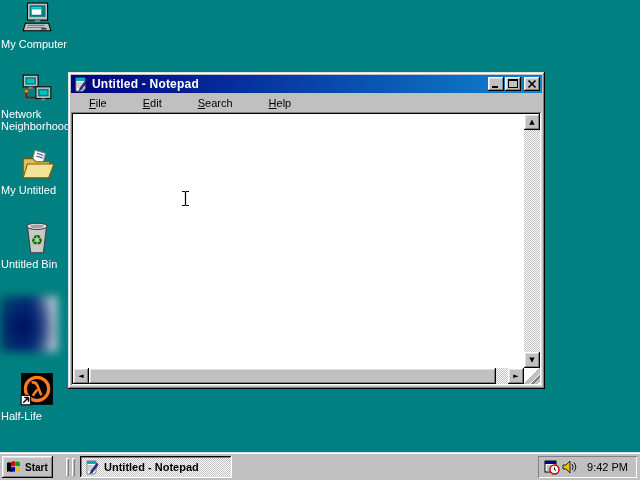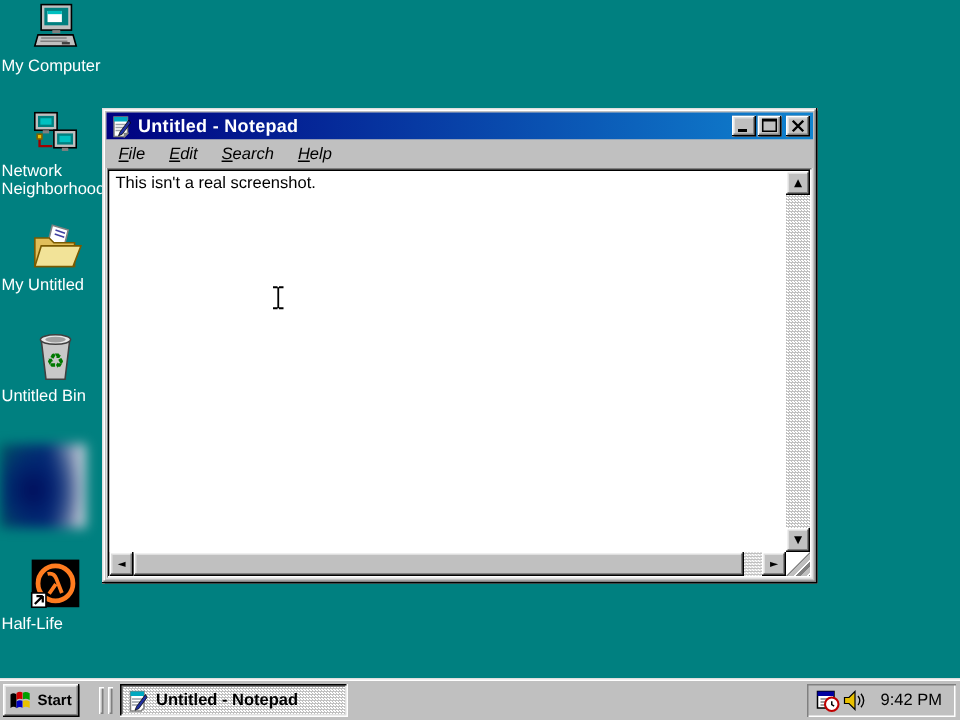--- a/index.html
+++ b/index.html
@@ -36,21 +36,21 @@
     background:linear-gradient(90deg,#000080,#1084d0);
     display:flex; align-items:center; padding-left:2px; }
   .titlebar .ttl { color:#fff; font-weight:bold; font-size:12px; margin-left:3px;
     letter-spacing:.2px; white-space:nowrap; }
   .tbtns { position:absolute; right:2px; top:2px; display:flex; }
   .tbtn { width:16px; height:14px; margin-left:1px; display:flex; align-items:center; justify-content:center; }
   .tbtn.close { margin-left:3px; }
 
   .menubar { position:absolute; left:3px; top:21px; right:3px; height:19px; background:#c0c0c0;
     display:flex; align-items:center; }
-  .menuitem { padding:2px 8px; color:#000;font-style:italic; }
+  .menuitem { padding:2px 18px; color:#000; }
 
   .client { position:absolute; left:3px; top:40px; width:471px; height:274px; }
   .textarea { position:absolute; left:2px; top:2px; width:451px; height:254px; background:#fff;
     padding:2px 0 0 4px; line-height:13px; color:#000; overflow:hidden; }
   .tline { white-space:nowrap; }
 
   .vscroll { position:absolute; right:2px; top:2px; width:16px; height:254px; }
   .hscroll { position:absolute; left:2px; bottom:2px; width:451px; height:16px; }
   .sbtn { position:absolute; width:16px; height:16px; display:flex; align-items:center; justify-content:center;
     font-family:"DejaVu Sans", sans-serif; font-size:7px; color:#000; }
@@ -181,21 +181,20 @@
 
     <div class="menubar">
       <span class="menuitem"><span style="text-decoration: underline;">F</span>ile</span>
       <span class="menuitem"><span style="text-decoration: underline;">E</span>dit</span>
       <span class="menuitem"><span style="text-decoration: underline;">S</span>earch</span>
       <span class="menuitem"><span style="text-decoration: underline;">H</span>elp</span>
     </div>
 
     <div class="client sunken">
       <div class="textarea">
-        <div class="tline">This isn't a real screenshot.</div>
       </div>
 
       <div class="vscroll">
         <div class="vtrack dither"></div>
         <div class="sbtn raised-btn up">▲</div>
         <div class="sbtn raised-btn down">▼</div>
       </div>
 
       <div class="hscroll">
         <div class="htrack dither"></div>

